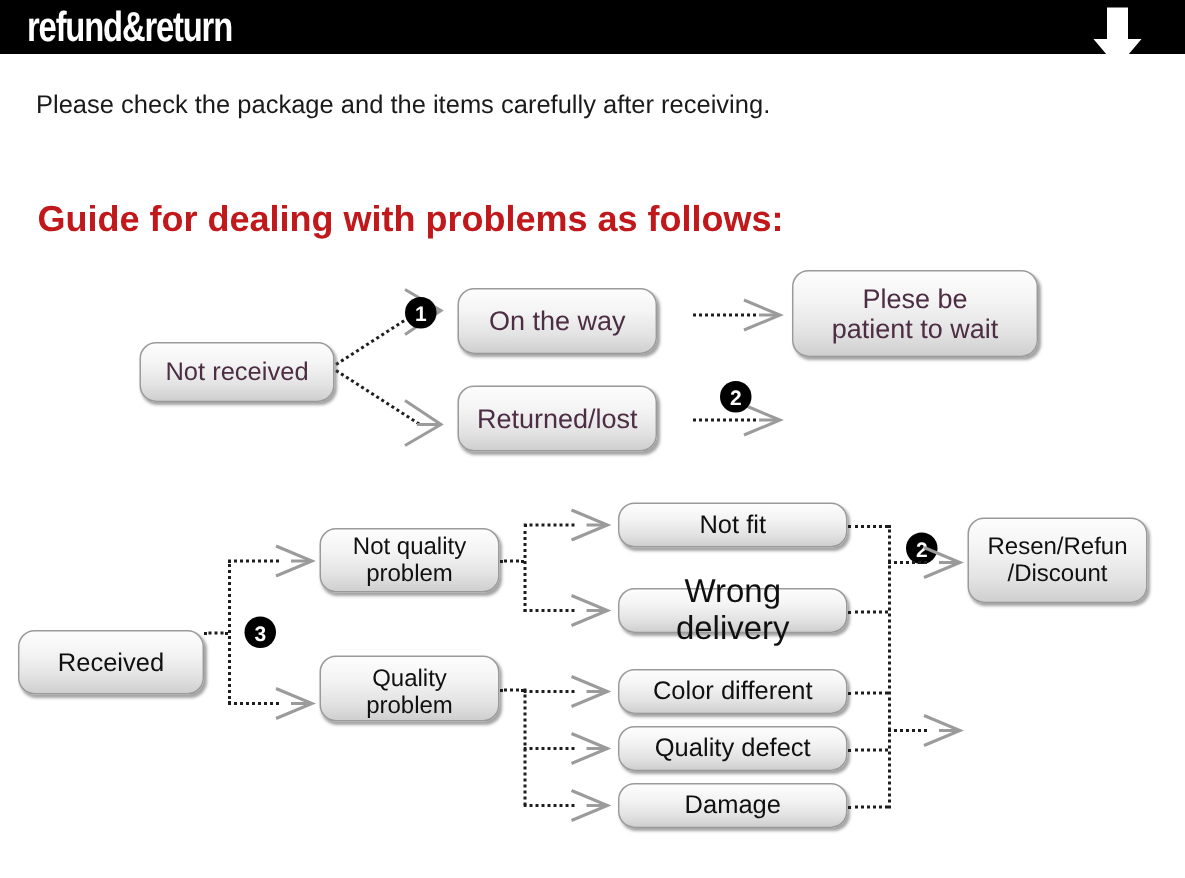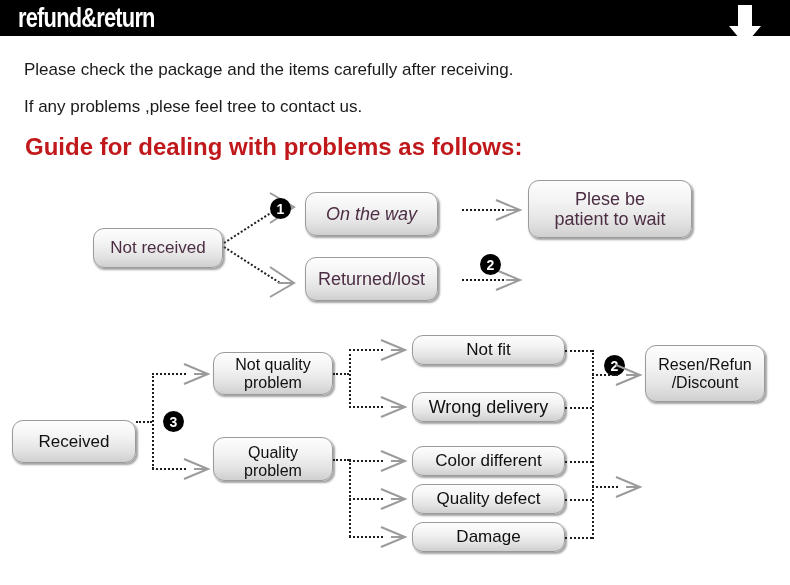--- a/index.html
+++ b/index.html
@@ -98,21 +98,20 @@
 
   <div class="header-bar"></div>
   <div class="header-title">refund&amp;return</div>
   <div class="header-arrow">
     <svg width="44" height="44" viewBox="0 0 44 44">
       <polygon points="15,2 29,2 29,23 38,23 22,42 6,23 15,23" fill="#ffffff"></polygon>
     </svg>
   </div>
 
   <div class="intro-line intro-1">Please check the package and the items carefully after receiving.</div>
-  <div class="intro-line intro-2">If any problems ,plese feel tree to contact us.</div>
   <div class="guide-heading">Guide for dealing with problems as follows:</div>
 
   <svg class="diag" style="left:222px;top:185px;width:92px;height:120px;">
 
     <line x1="2" y1="58" x2="58" y2="22" stroke="#1d1d1d" stroke-width="2" stroke-dasharray="2,2"></line>
 
     <line x1="2" y1="62" x2="58" y2="98" stroke="#1d1d1d" stroke-width="2" stroke-dasharray="2,2"></line>
 
     <polyline points="48,8 72,22 48,38" fill="none" stroke="#9b9b9b" stroke-width="2"></polyline>
     <polyline points="56,22 70,22" fill="none" stroke="#9b9b9b" stroke-width="2"></polyline>
@@ -120,21 +119,21 @@
     <polyline points="48,82 72,98 48,112" fill="none" stroke="#9b9b9b" stroke-width="2"></polyline>
     <polyline points="56,98 70,98" fill="none" stroke="#9b9b9b" stroke-width="2"></polyline>
   </svg>
 
   <div class="node purple" style="left:93px;top:228px;width:130px;height:40px;font-size:17px;">
     <span class="node-text">Not received</span>
   </div>
 
   <div class="badge" style="left:270px;top:198px;">1</div>
 
-  <div class="node purple" style="left:305px;top:192px;width:133px;height:44px;font-size:18px;font-style:italic;">
+  <div class="node purple" style="left:305px;top:192px;width:133px;height:44px;font-size:18px;">
     <span class="node-text">On the way</span>
   </div>
 
   <div class="node purple" style="left:305px;top:257px;width:133px;height:44px;font-size:18px;">
     <span class="node-text">Returned/lost</span>
   </div>
 
   <svg class="diag" style="left:462px;top:198px;width:70px;height:24px;">
     <line x1="0" y1="12" x2="42" y2="12" stroke="#1d1d1d" stroke-width="2" stroke-dasharray="2,2"></line>
     <polyline points="34,2 58,12 34,22" fill="none" stroke="#9b9b9b" stroke-width="2"></polyline>
@@ -220,21 +219,21 @@
   <svg class="diag" style="left:349px;top:526px;width:68px;height:22px;">
     <line x1="0" y1="11" x2="36" y2="11" stroke="#1d1d1d" stroke-width="2" stroke-dasharray="2,2"></line>
     <polyline points="32,1 56,11 32,21" fill="none" stroke="#9b9b9b" stroke-width="2"></polyline>
     <polyline points="42,11 54,11" fill="none" stroke="#9b9b9b" stroke-width="2"></polyline>
   </svg>
 
   <div class="node dark" style="left:412px;top:335px;width:153px;height:30px;font-size:17px;justify-content:center;">
     <span class="node-text">Not fit</span>
   </div>
 
-  <div class="node dark" style="left:412px;top:392px;width:153px;height:30px;font-size:18px;">
+  <div class="node dark" style="left:412px;top:392px;width:153px;height:30px;font-size:22px;">
     <span class="node-text">Wrong delivery</span>
   </div>
 
   <div class="node dark" style="left:412px;top:446px;width:153px;height:30px;font-size:17px;">
     <span class="node-text">Color different</span>
   </div>
 
   <div class="node dark" style="left:412px;top:484px;width:153px;height:30px;font-size:17px;">
     <span class="node-text">Quality defect</span>
   </div>

